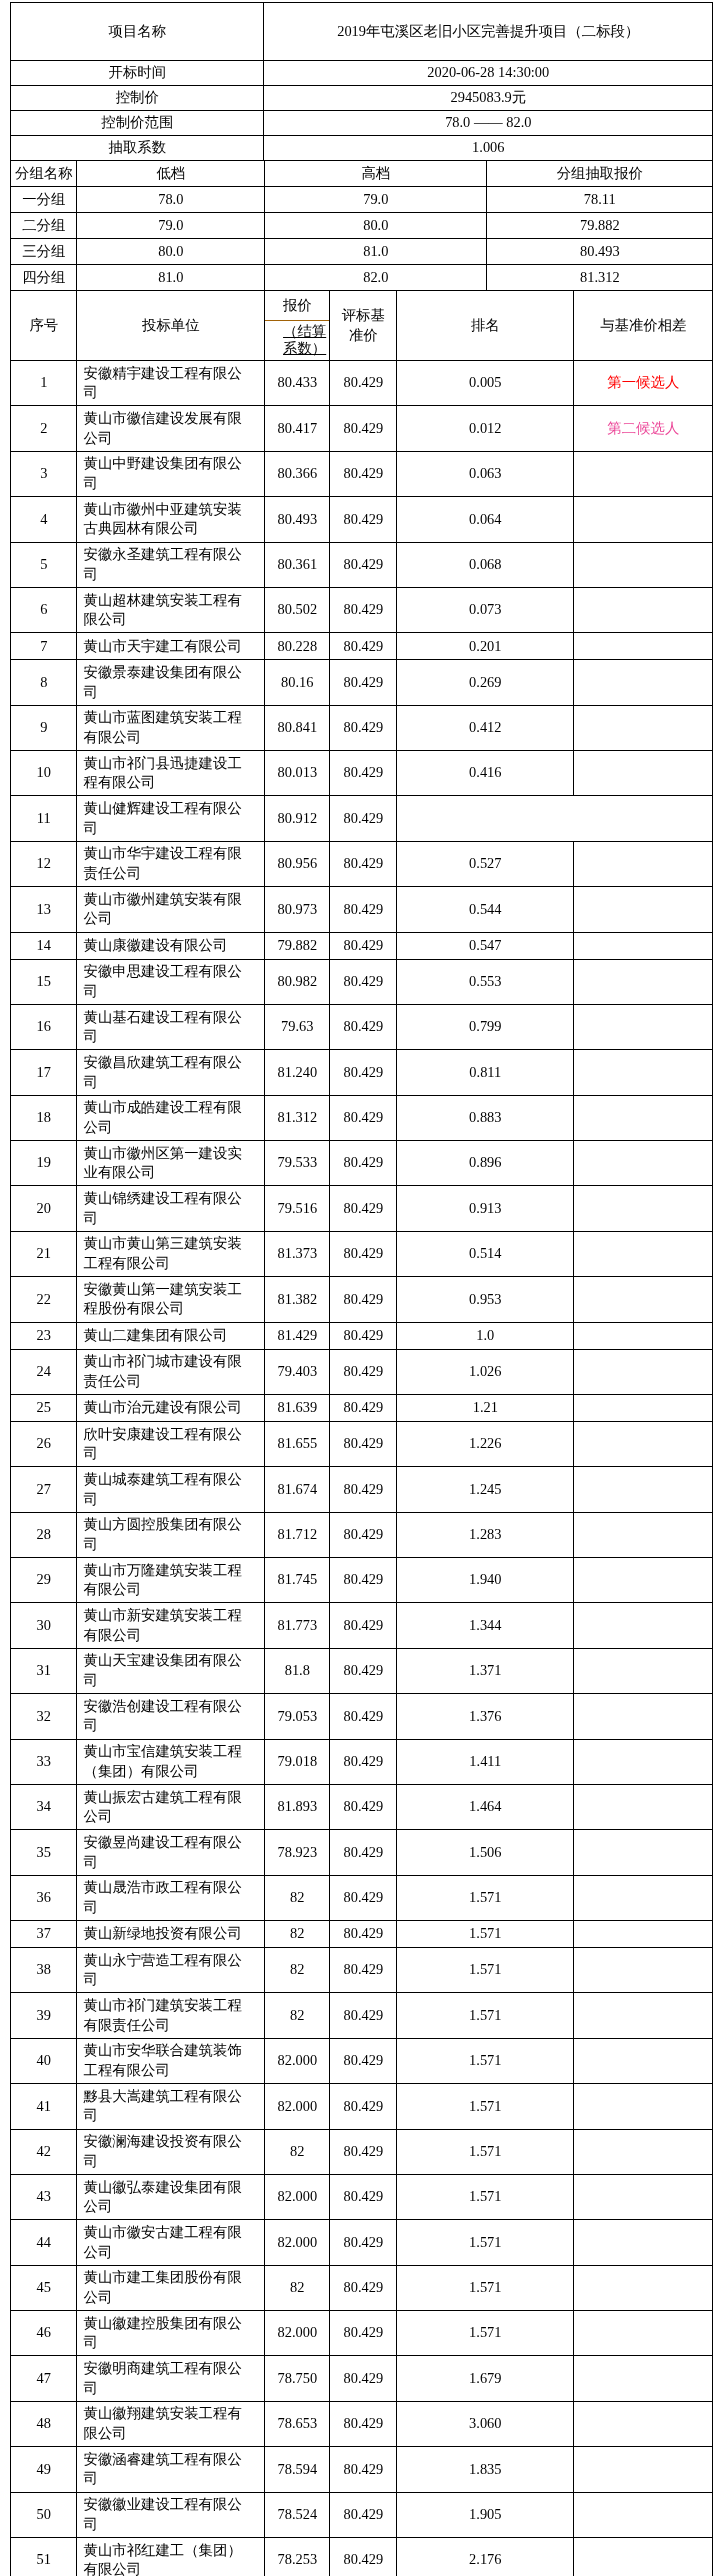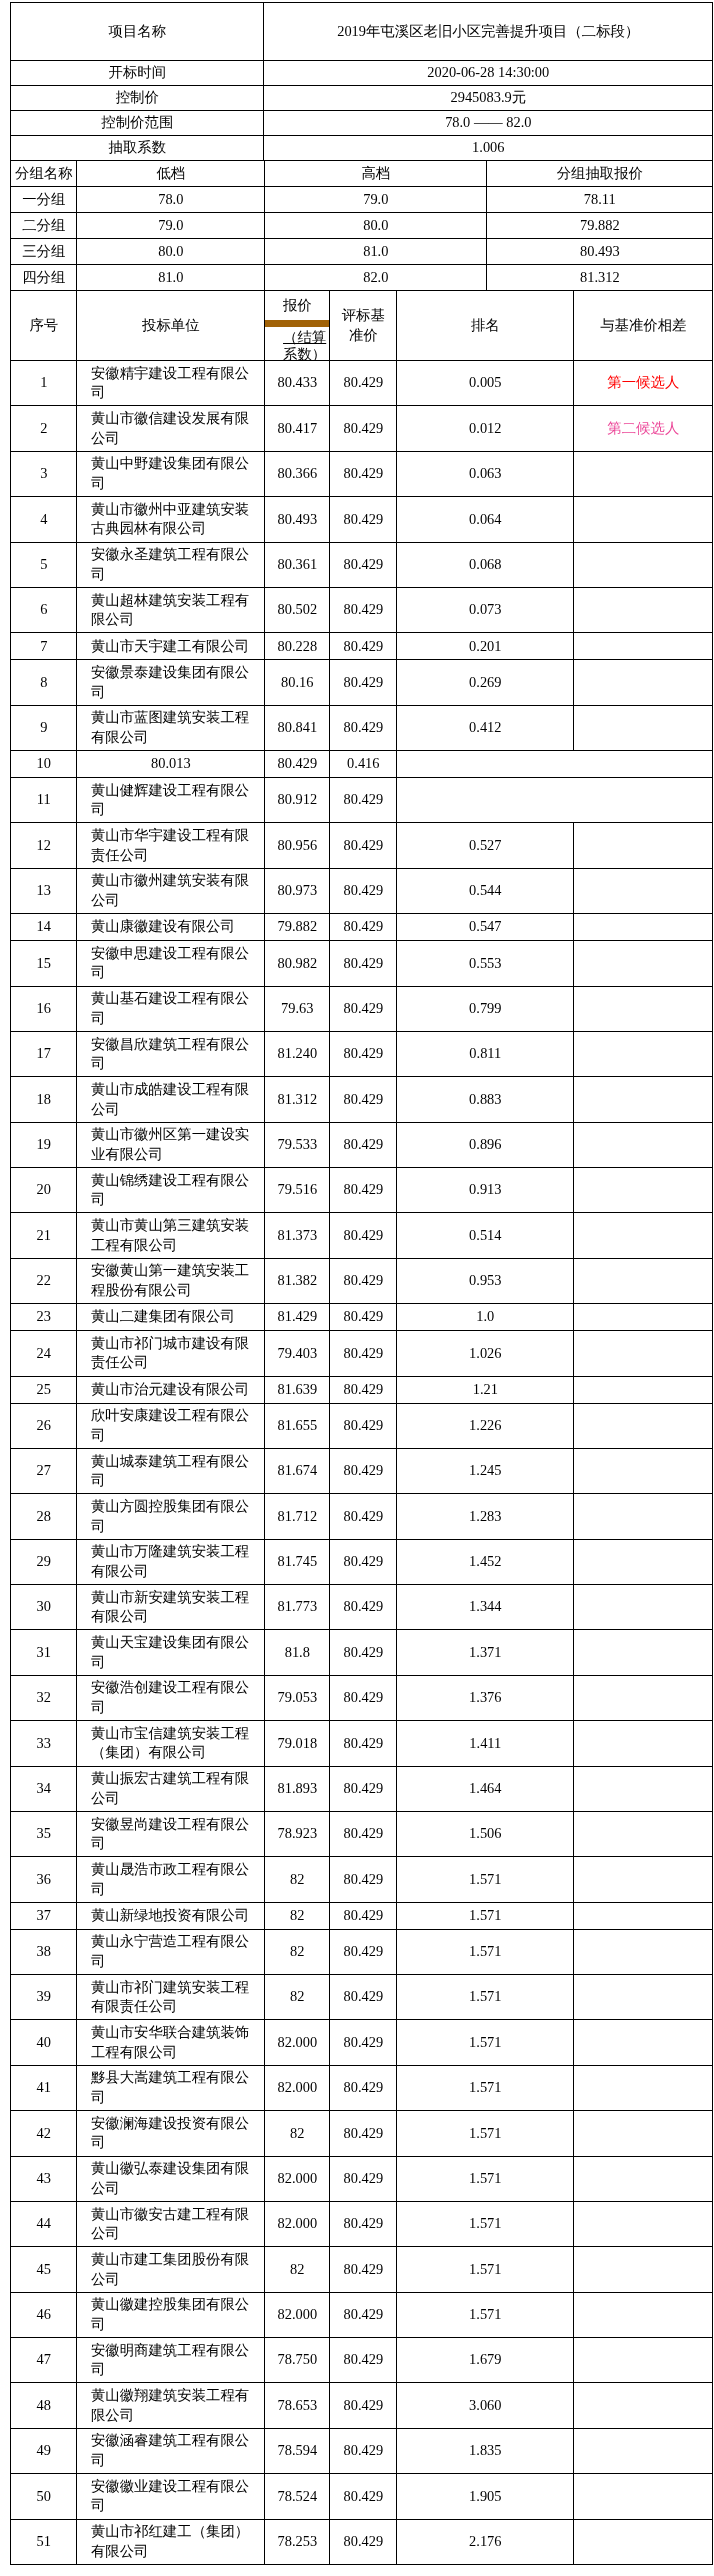--- a/index.html
+++ b/index.html
@@ -17,25 +17,25 @@
   .info-row.first{height:57px;}
   .info-row{height:24px;}
   .info-row.first{height:57px;}
   
   .grp-row{grid-template-columns:65px 188px 222px 1fr;height:25px;}
   
   .bid-grid{grid-template-columns:65px 188px 65px 67px 177px 1fr;}
   .bid-head{height:69px;}
   .h-price{flex-direction:column;align-items:stretch;justify-content:flex-start;padding:0;}
   .h-price-top{flex:0 0 29px;display:flex;align-items:center;justify-content:center;
-               border-bottom:7px solid #a16207;}
+               border-bottom:1px solid #a16207;}
   .h-price-bottom{flex:1;padding:1.5px 3.1px 0 4.1px;text-align:right;line-height:17px;text-decoration:underline;}
   .h-bench{padding:0 7px;text-align:center;}
   .brow{min-height:26px;}
-  .c-bidder{justify-content:center;padding:2.6px 0 2.6px 6.2px;}
+  .c-bidder{justify-content:flex-start;padding:2.6px 0 2.6px 6.2px;}
   .bname{display:block;width:166px;line-height:19.6px;text-align:left;}
   .c-rank{font-family:"Liberation Serif","DejaVu Serif",serif;}
 </style>
 </head>
 <body>
 
 <div class="doc">
 
   <section>
     <div class="row info-row first">
@@ -200,20 +200,23 @@
             <span class="bname">黄山市蓝图建筑安装工程有限公司</span>
           </div>
     <div class="c c-price">80.841</div>
     <div class="c c-bench">80.429</div>
     <div class="c c-diff">0.412</div>
     <div class="c c-rank"></div>
   </div>
 
   <div class="row bid-grid brow">
     <div class="c c-no">10</div>
+    <div class="c c-bidder">
+            <span class="bname">黄山市祁门县迅捷建设工程有限公司</span>
+          </div>
     <div class="c c-price">80.013</div>
     <div class="c c-bench">80.429</div>
     <div class="c c-diff">0.416</div>
     <div class="c c-rank"></div>
   </div>
 
   <div class="row bid-grid brow">
     <div class="c c-no">11</div>
     <div class="c c-bidder">
             <span class="bname">黄山健辉建设工程有限公司</span>
@@ -410,21 +413,21 @@
     <div class="c c-rank"></div>
   </div>
 
   <div class="row bid-grid brow">
     <div class="c c-no">29</div>
     <div class="c c-bidder">
             <span class="bname">黄山市万隆建筑安装工程有限公司</span>
           </div>
     <div class="c c-price">81.745</div>
     <div class="c c-bench">80.429</div>
-    <div class="c c-diff">1.452</div>
+    <div class="c c-diff">1.940</div>
     <div class="c c-rank"></div>
   </div>
 
   <div class="row bid-grid brow">
     <div class="c c-no">30</div>
     <div class="c c-bidder">
             <span class="bname">黄山市新安建筑安装工程有限公司</span>
           </div>
     <div class="c c-price">81.773</div>
     <div class="c c-bench">80.429</div>

